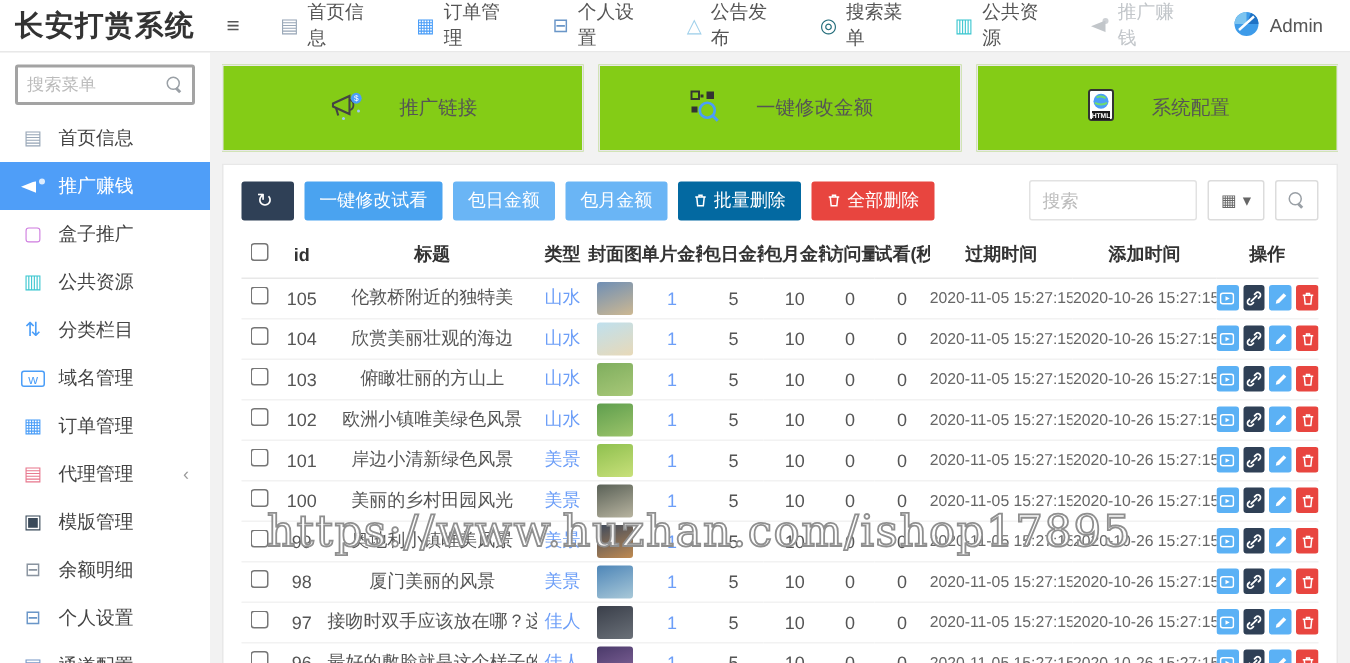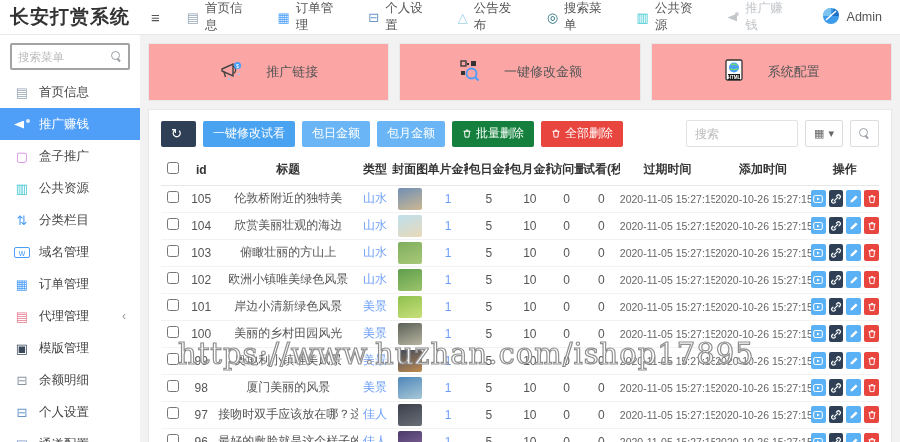--- a/index.html
+++ b/index.html
@@ -45,21 +45,21 @@
   .icon.boxed { display:inline-block; width:13px; height:11px; line-height:10px; font-size:9px;
     border:1px solid #4b9ef8; color:#4b9ef8; border-radius:2px; }
   .mega { display:inline-block; width:14px; height:11px; position:relative; }
   .mega::before { content:""; position:absolute; left:0; top:2px; width:10px; height:8px;
     background:currentColor; clip-path:polygon(0 50%,100% 0,100% 100%); }
   .mega::after { content:""; position:absolute; right:0; top:0; width:4px; height:4px;
     border-radius:50%; background:currentColor; opacity:.8; }
 
   
   .cards { display:flex; gap:10px; }
-  .card { flex:1; height:58px; background:#fca5a5; border:1px solid #e8e8e8;
+  .card { flex:1; height:58px; background:#84cc16; border:1px solid #e8e8e8;
     display:flex; align-items:center; justify-content:center; gap:23px; font-size:13px;
     color:#555; cursor:pointer; }
 
   
   .panel { margin-top:8px; background:#fff; border:1px solid #e8e8e8; padding:0 12px;
     height:400px; position:relative; }
   .toolbar { display:flex; align-items:center; padding:10px 0 8px 0; gap:7px; }
   .tbtn { border:none; border-radius:2px; height:26px; padding:0 10px; font-size:12px;
     color:#fff; cursor:pointer; display:flex; align-items:center; gap:4px;
     font-family:inherit; }
@@ -296,21 +296,21 @@
             <button class="tbtn" style="background: rgb(106, 181, 245);">
 
               <span>包日金额</span>
             </button>
 
             <button class="tbtn" style="background: rgb(106, 181, 245);">
 
               <span>包月金额</span>
             </button>
 
-            <button class="tbtn" style="background: #15803d;">
+            <button class="tbtn" style="background: #0369a1;">
               <span class="ic">
                 <svg width="10" height="11" viewBox="0 0 10 10">
                   <g stroke="#fff" stroke-width="1" fill="none">
                     <path d="M1.5 2.8 H8.5 M4 2.8 V1.6 H6 V2.8"></path>
                     <path d="M2.5 2.8 L3.1 8.6 H6.9 L7.5 2.8"></path>
                   </g>
                 </svg>
               </span>
               <span>批量删除</span>
             </button>

